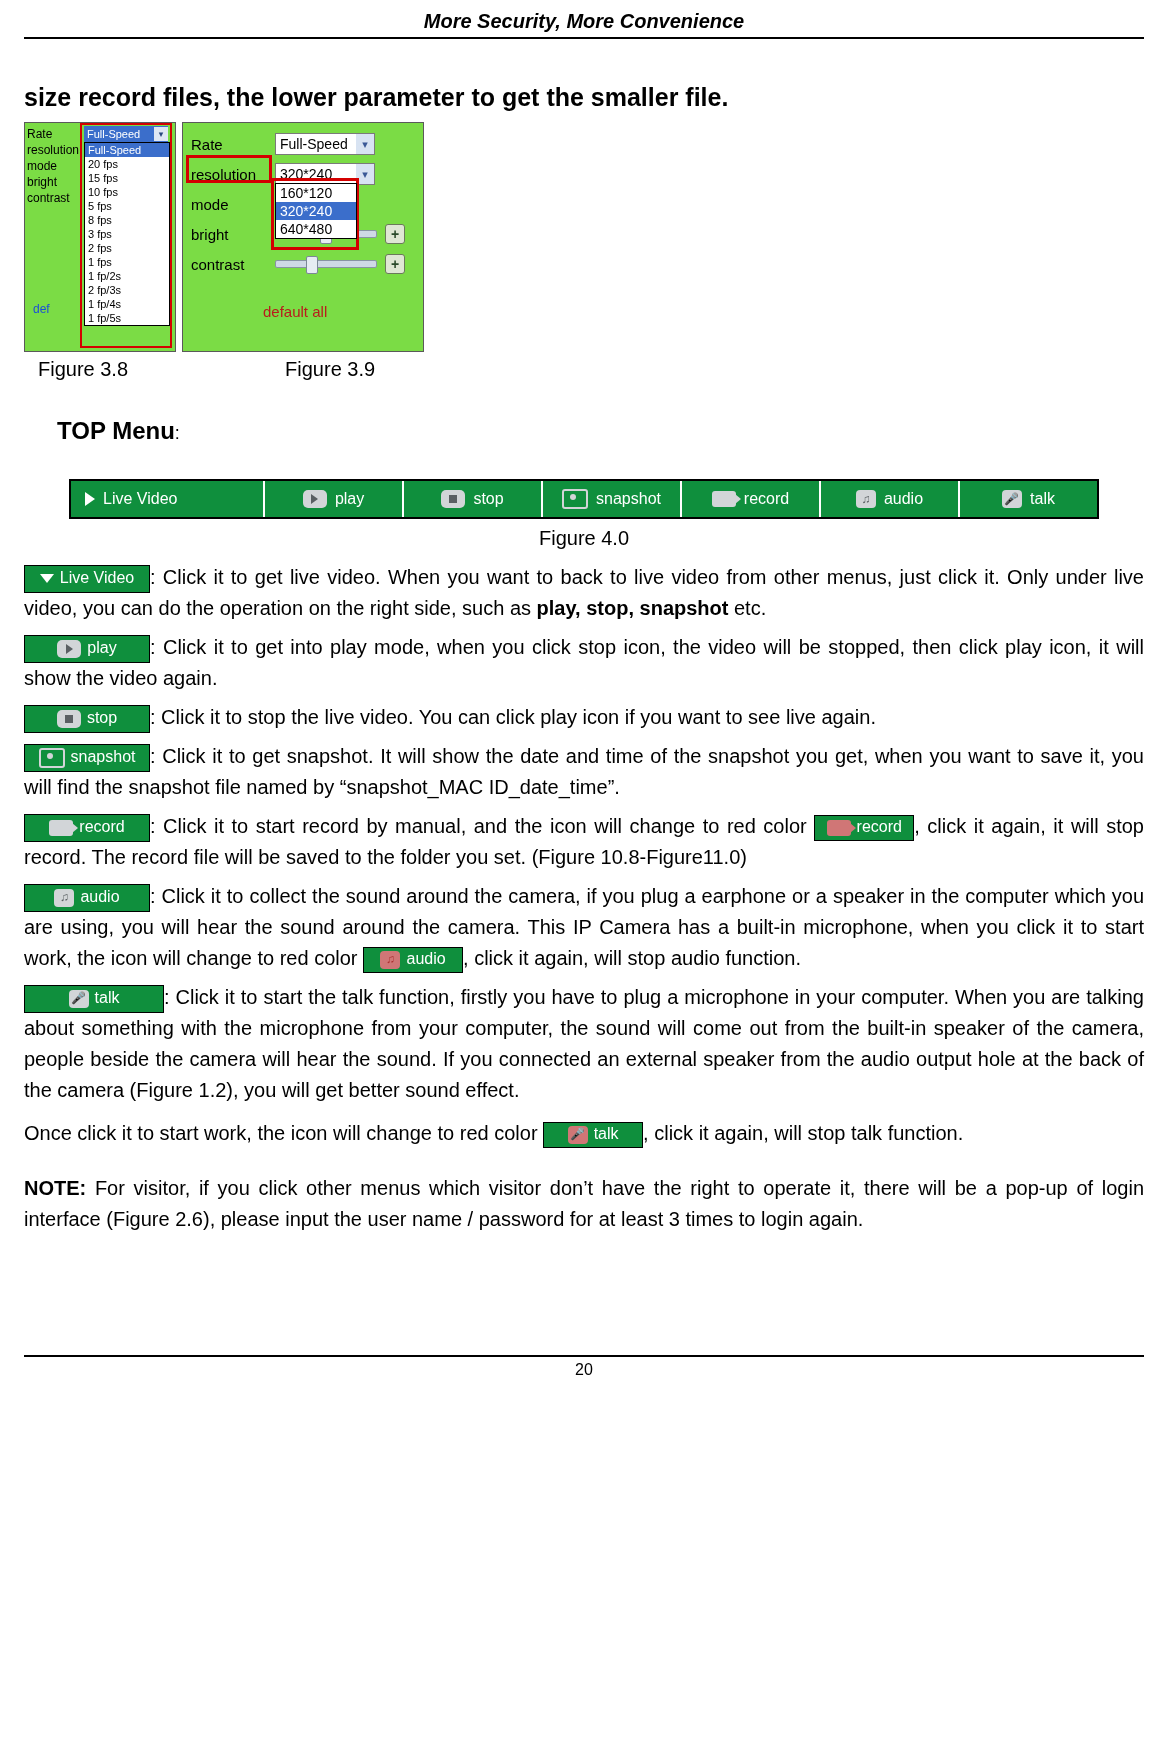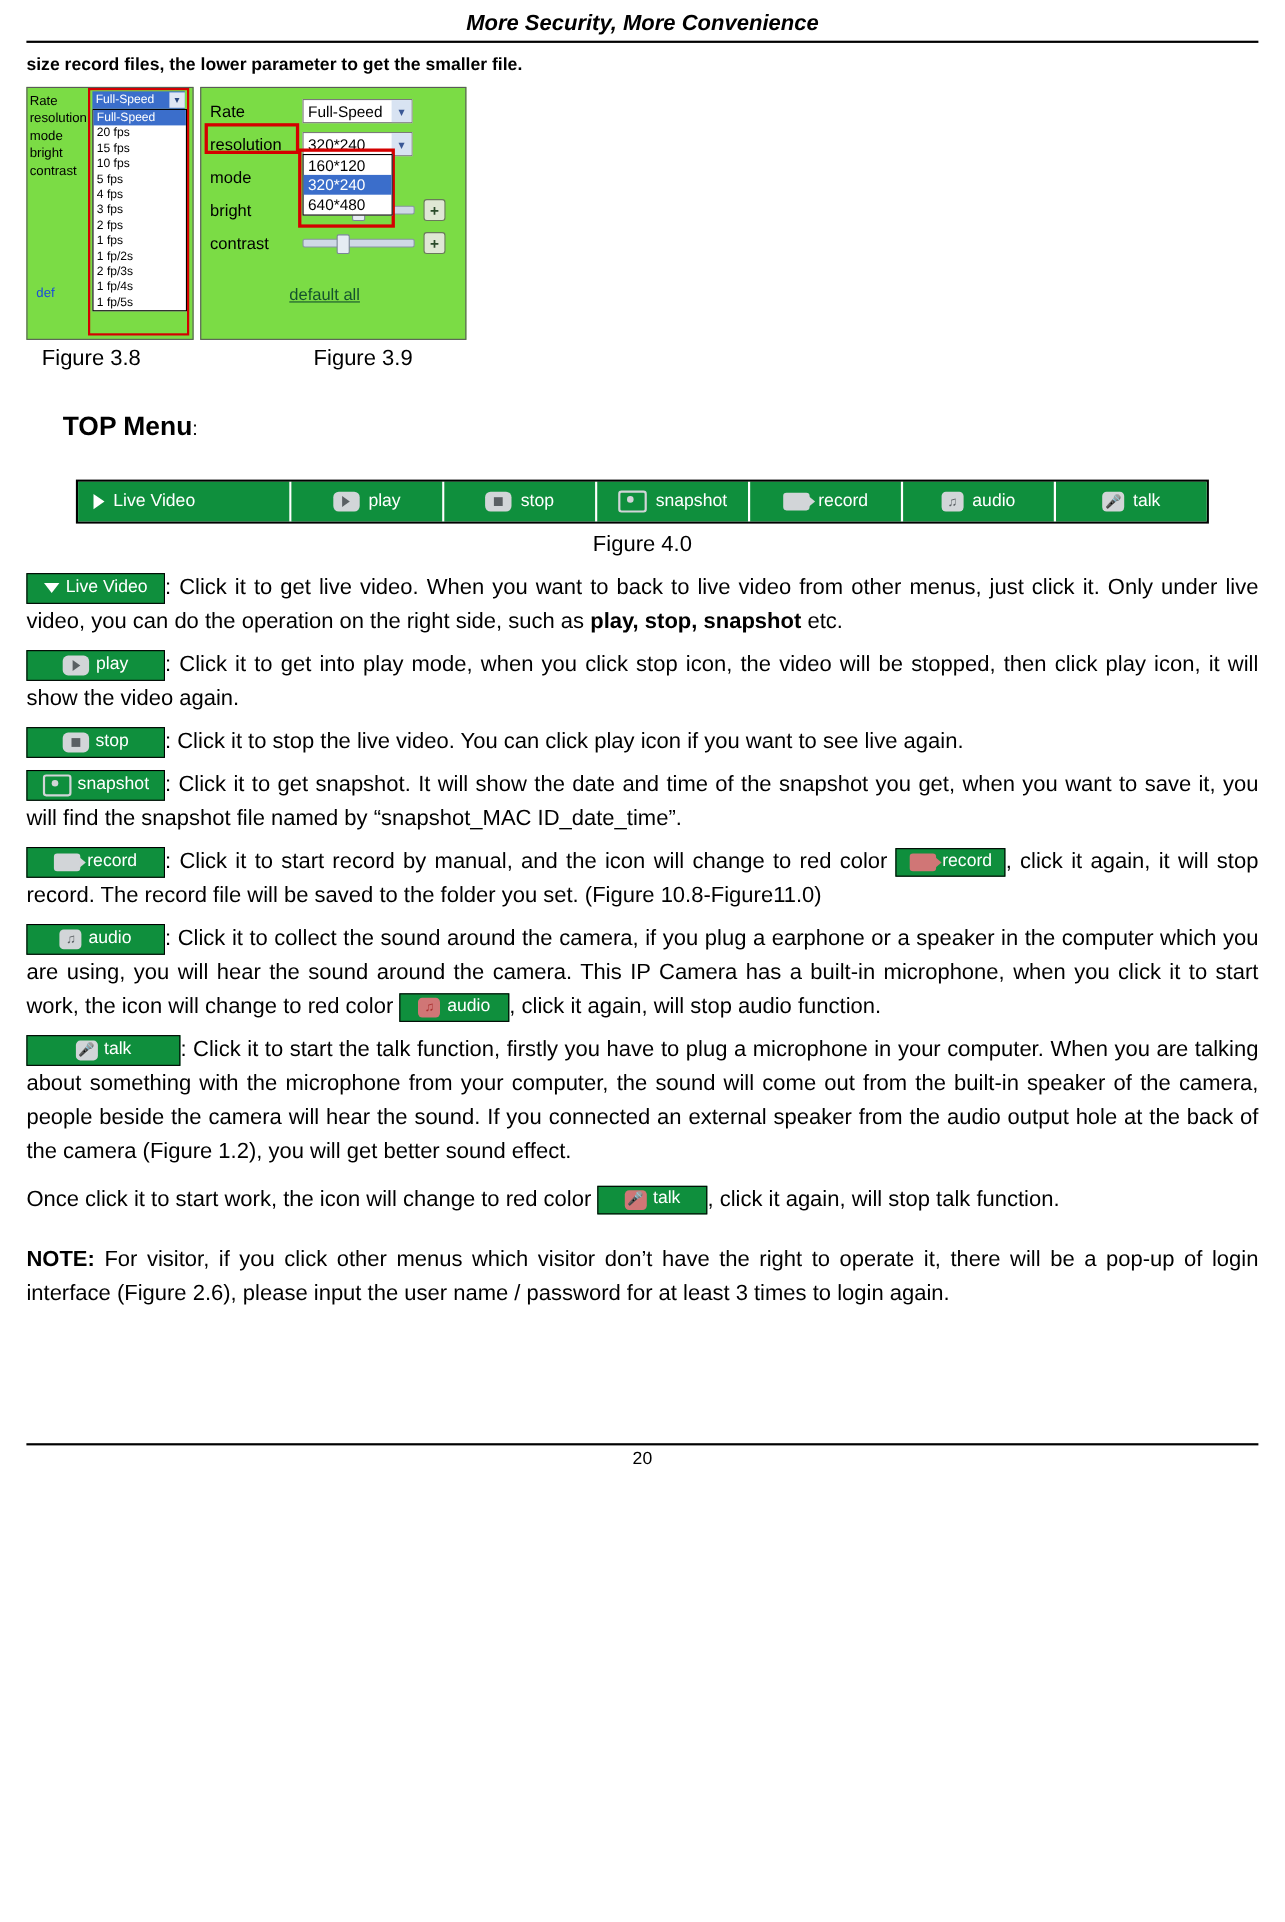--- a/index.html
+++ b/index.html
@@ -27,22 +27,22 @@
     font-weight: bold;
     font-size: 20px;
   }
   .body-text {
     font-size: 20px;
     line-height: 1.55;
     text-align: justify;
   }
   .bold-line {
     font-weight: bold;
-    font-size: 16px;
-    margin-top: 12px;
+    font-size: 25px;
+    margin-top: 44px;
   }
   .figure-row {
     display: flex;
     align-items: flex-start;
     margin-top: 10px;
     gap: 6px;
   }
   
   .fig38 {
     width: 150px;
@@ -204,22 +204,21 @@
     border: 1px solid #000;
     font-size: 14px;
     z-index: 5;
   }
   .fig39 .dropdown2 .opt { padding: 1px 4px; }
   .fig39 .dropdown2 .sel { background: #3b6ecb; color: #fff; }
   .fig39 .default-all {
     position: absolute;
     left: 80px;
     top: 180px;
-    color: #14532d;
-    text-decoration: underline;
+    color: #b91c1c;
     font-size: 15px;
   }
   .fig-caption-row {
     display: flex;
     gap: 42px;
     margin-top: 6px;
     font-size: 20px;
   }
   .fig-caption-row .c1 { margin-left: 14px; }
   .fig-caption-row .c2 { margin-left: 115px; }
@@ -388,21 +387,21 @@
       <div class="sel-fullspeed">
         <span>Full-Speed</span>
         <span class="chev">▾</span>
       </div>
       <div class="dropdown">
         <div class="opt sel">Full-Speed</div>
         <div class="opt">20 fps</div>
         <div class="opt">15 fps</div>
         <div class="opt">10 fps</div>
         <div class="opt">5 fps</div>
-        <div class="opt">4 fps</div>
+        <div class="opt">8 fps</div>
         <div class="opt">3 fps</div>
         <div class="opt">2 fps</div>
         <div class="opt">1 fps</div>
         <div class="opt">1 fp/2s</div>
         <div class="opt">2 fp/3s</div>
         <div class="opt">1 fp/4s</div>
         <div class="opt">1 fp/5s</div>
       </div>
     </div>
 

